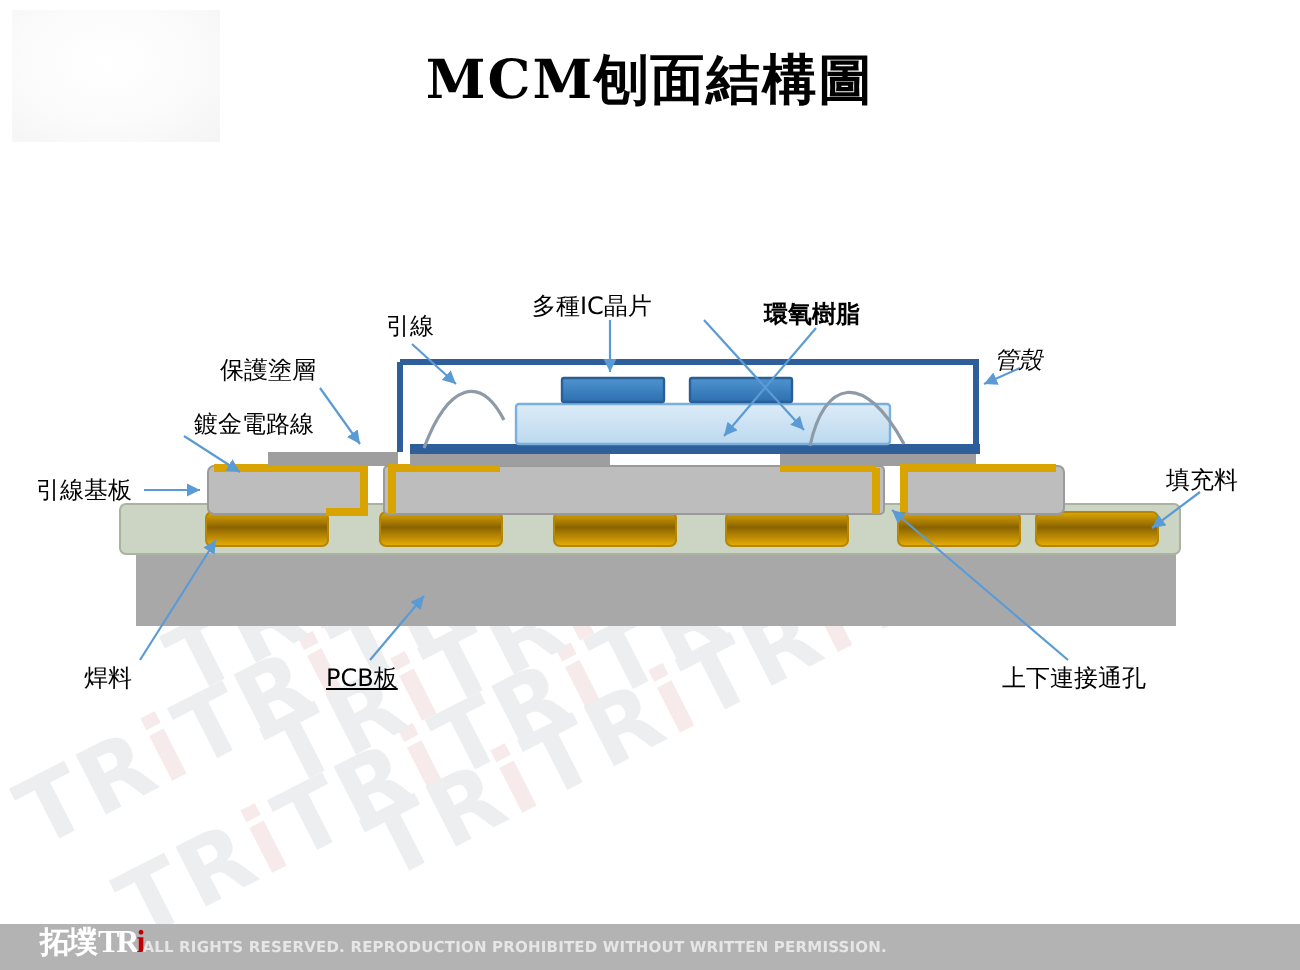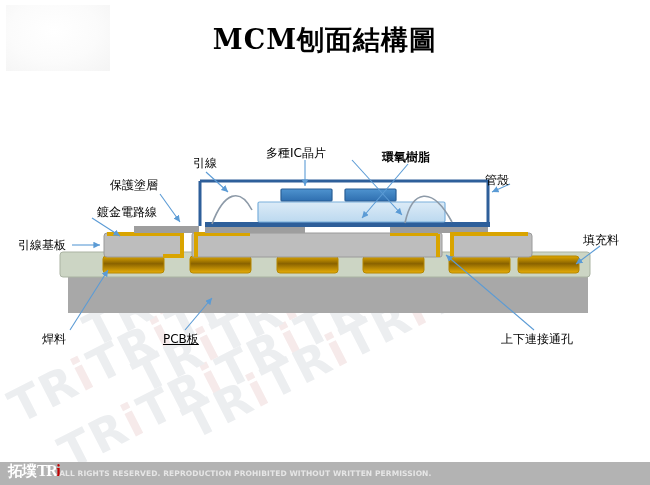--- a/index.html
+++ b/index.html
@@ -105,21 +105,21 @@
   
   #footer {
     position: absolute;
     left: 0; bottom: 0;
     width: 650px; height: 23px;
     background: #b3b3b3;
     display: flex;
     align-items: center;
   }
   #footer-logo {
-    margin-left: 8px;
+    margin-left: 20px;
     display: flex;
     align-items: baseline;
     height: 23px;
   }
   #footer-logo-cn {
     font-family: "DejaVu Sans", "Liberation Sans", sans-serif;
     font-weight: bold;
     font-size: 15px;
     color: #ffffff;
     letter-spacing: -1px;
@@ -286,21 +286,21 @@
         <line x1="534" y1="200" x2="446" y2="125"></line>
       </g>
     </svg>
 
     <div class="lbl" style="left:193px; top:27px;">引線</div>
     <div class="lbl" style="left:110px; top:49px;">保護塗層</div>
     <div class="lbl" style="left:62px;  top:76px;margin-left:35px;">鍍金電路線</div>
     <div class="lbl" style="left:18px;  top:109px;">引線基板</div>
     <div class="lbl" style="left:266px; top:17px;">多種IC晶片</div>
     <div class="lbl" style="left:382px; top:21px;font-weight:bold;">環氧樹脂</div>
-    <div class="lbl" style="left:485px; top:44px;">管殼</div>
+    <div class="lbl" style="left:497px; top:44px;font-style:italic;">管殼</div>
     <div class="lbl" style="left:583px; top:104px;">填充料</div>
     <div class="lbl" style="left:42px;  top:203px;">焊料</div>
     <div class="lbl" style="left:163px; top:203px;text-decoration:underline;">PCB板</div>
     <div class="lbl" style="left:501px; top:203px;">上下連接通孔</div>
   </div>
 
 
   <div id="footer">
     <div id="footer-logo">
       <span id="footer-logo-cn">拓墣</span>

